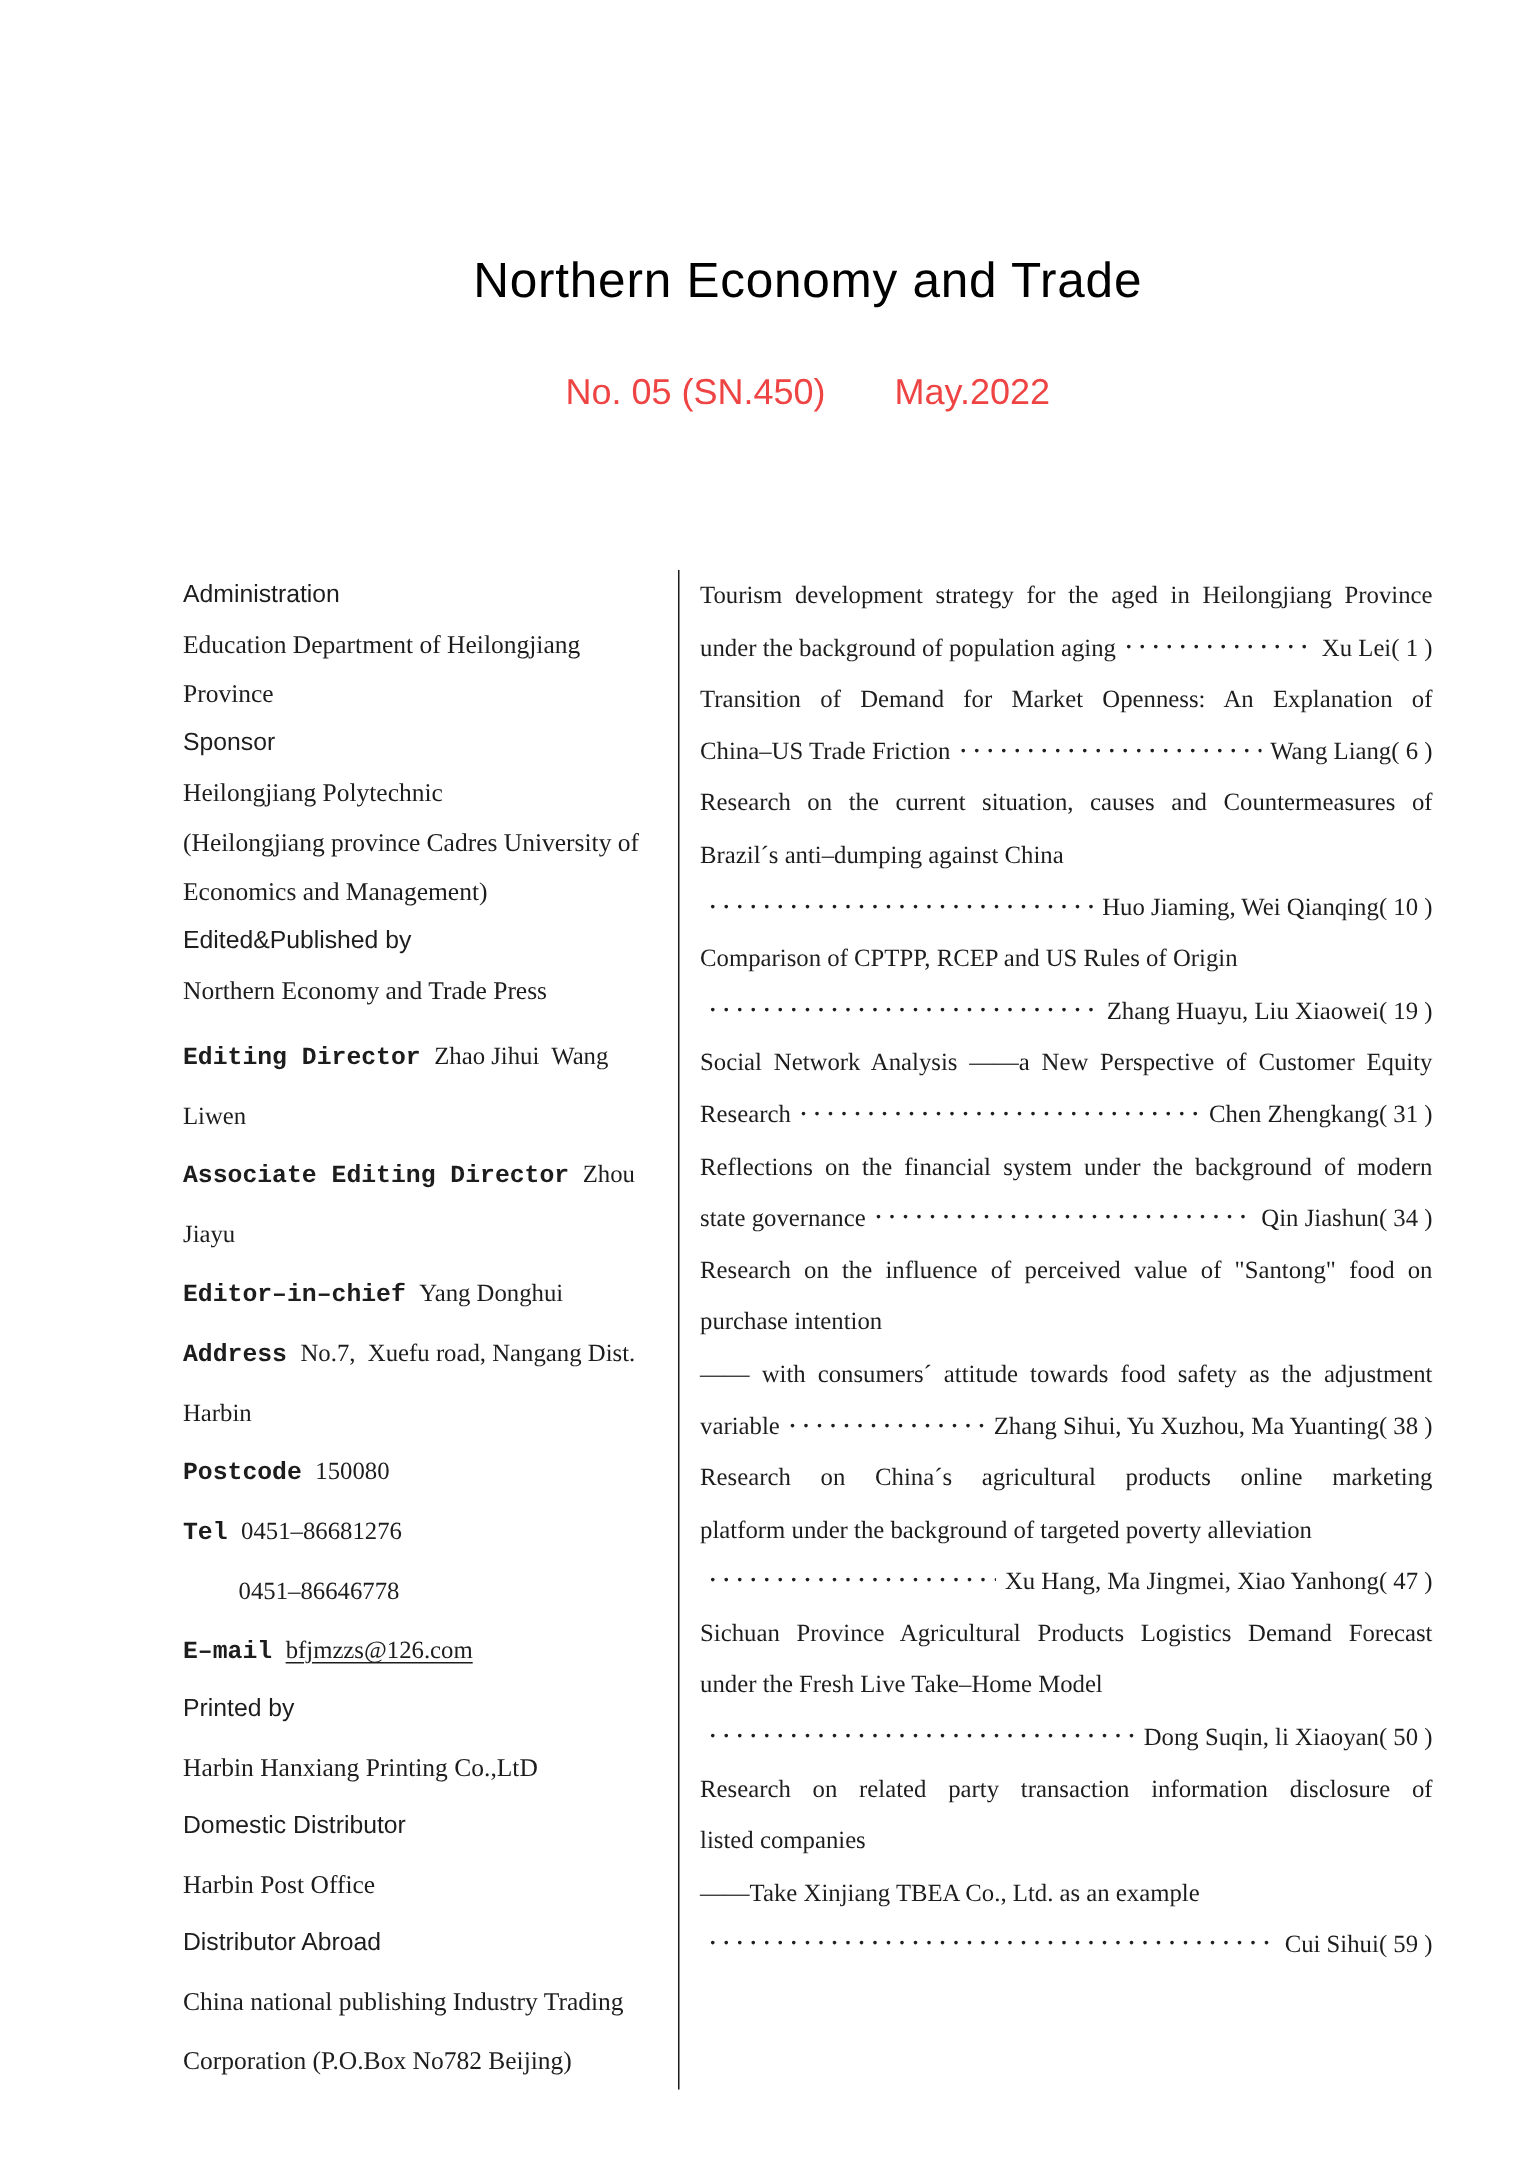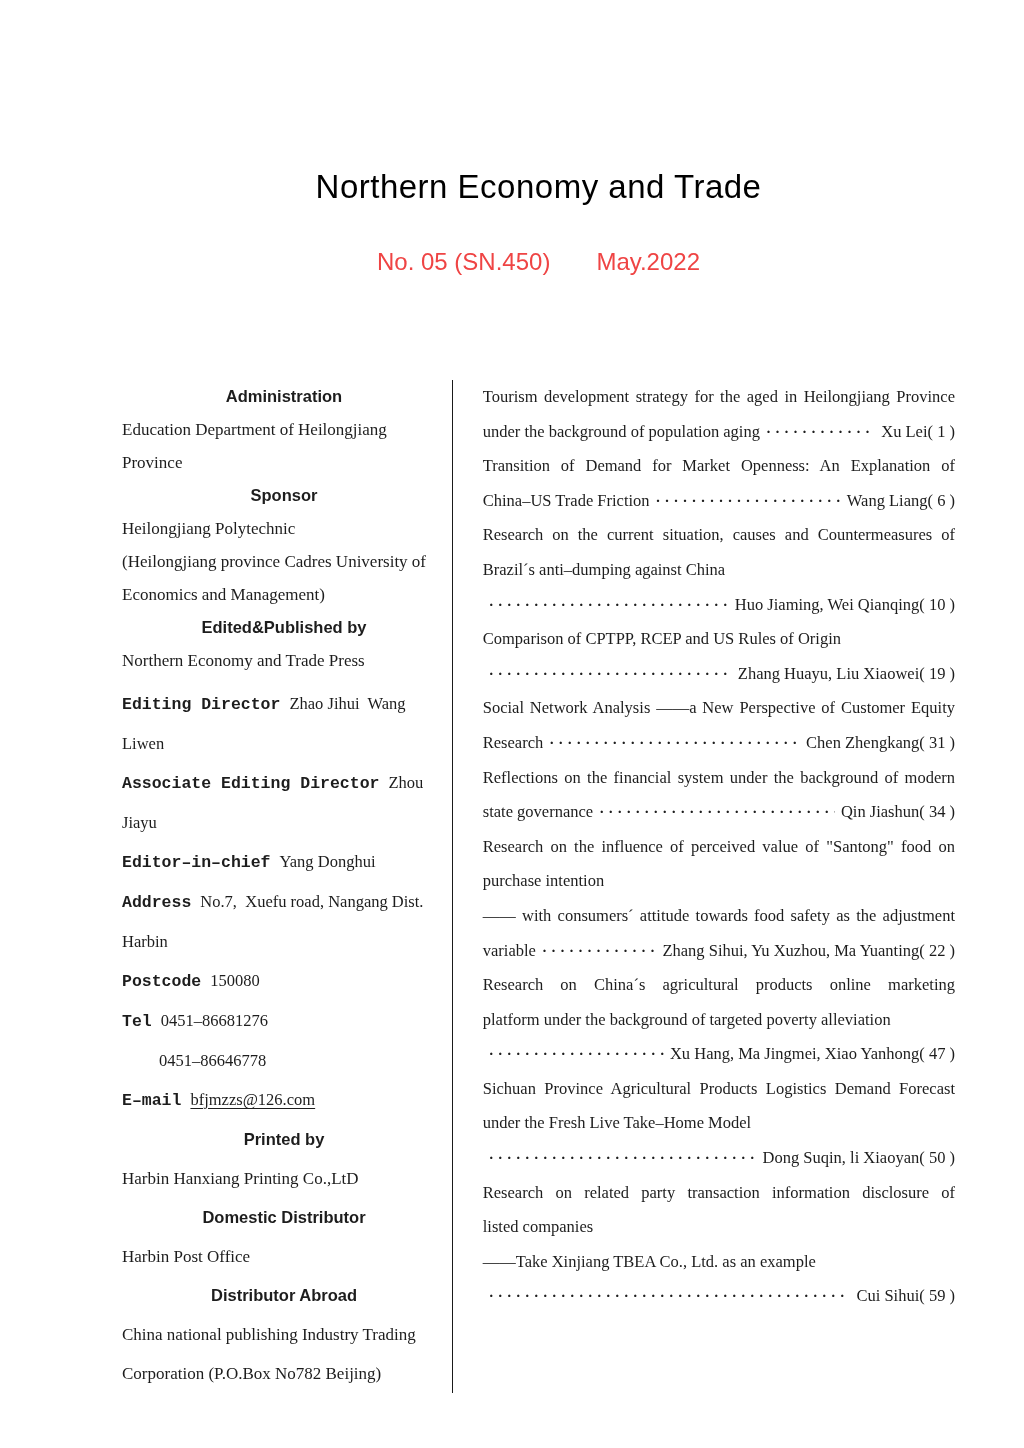--- a/index.html
+++ b/index.html
@@ -39,38 +39,37 @@
   .divider { width: 2px; background: #1a1a1a; }
   .toc-col { flex: 1 1 auto; box-sizing: border-box; padding-left: 14px; min-width: 0; }
 
   
   .blk { }
   .tight { line-height: 33px; }
   .loose { line-height: 39px; }
   .gap-top { margin-top: 7px; }
   .lbl {
     font-family: "Liberation Sans", sans-serif;
-    font-weight: bold;
+    font-weight: normal;
     font-size: 16.5px;
-    text-align: center;
   }
   .val { font-size: 17px; }
   .iline { font-size: 16.5px; }
   .lbl-in {
     font-family: Liberation Mono, monospace;
     font-weight: bold;
     margin-right: 9px;
   }
   .val-in { white-space: pre-wrap; }
   .extra.indent { padding-left: 37px; }
   .underline { text-decoration: underline; text-underline-offset: 3px; }
 
   
   .toc-col { font-size: 16.5px; }
-  .t-line { line-height: 34.6px; min-height: 34.6px; margin-left: 16px; }
+  .t-line { line-height: 34.6px; min-height: 34.6px; }
   .just { text-align: justify; text-align-last: justify; }
   .leader { display: flex; align-items: center; }
   .leader .pre { white-space: nowrap; }
   .leader .dots {
     flex: 1 1 auto;
     min-width: 10px;
     overflow: hidden;
     white-space: nowrap;
     margin: 0 6px;
     letter-spacing: 4px;
@@ -245,21 +244,21 @@
       </div>
 
       <div class="entry">
         <div class="t-line just">Research on the influence of perceived value of "Santong" food on</div>
         <div class="t-line">purchase intention</div>
         <div class="t-line just">—— with consumers´ attitude towards food safety as the adjustment</div>
         <div class="t-line leader">
           <span class="pre">variable</span>
           <span class="dots"></span>
           <span class="authors">Zhang Sihui, Yu Xuzhou, Ma Yuanting</span>
-            <span class="pg">22</span>
+            <span class="pg">38</span>
         </div>
       </div>
 
       <div class="entry">
         <div class="t-line just">Research on China´s agricultural products online marketing</div>
         <div class="t-line">platform under the background of targeted poverty alleviation</div>
         <div class="t-line leader">
           <span class="pre"></span>
           <span class="dots"></span>
           <span class="authors">Xu Hang, Ma Jingmei, Xiao Yanhong</span>

